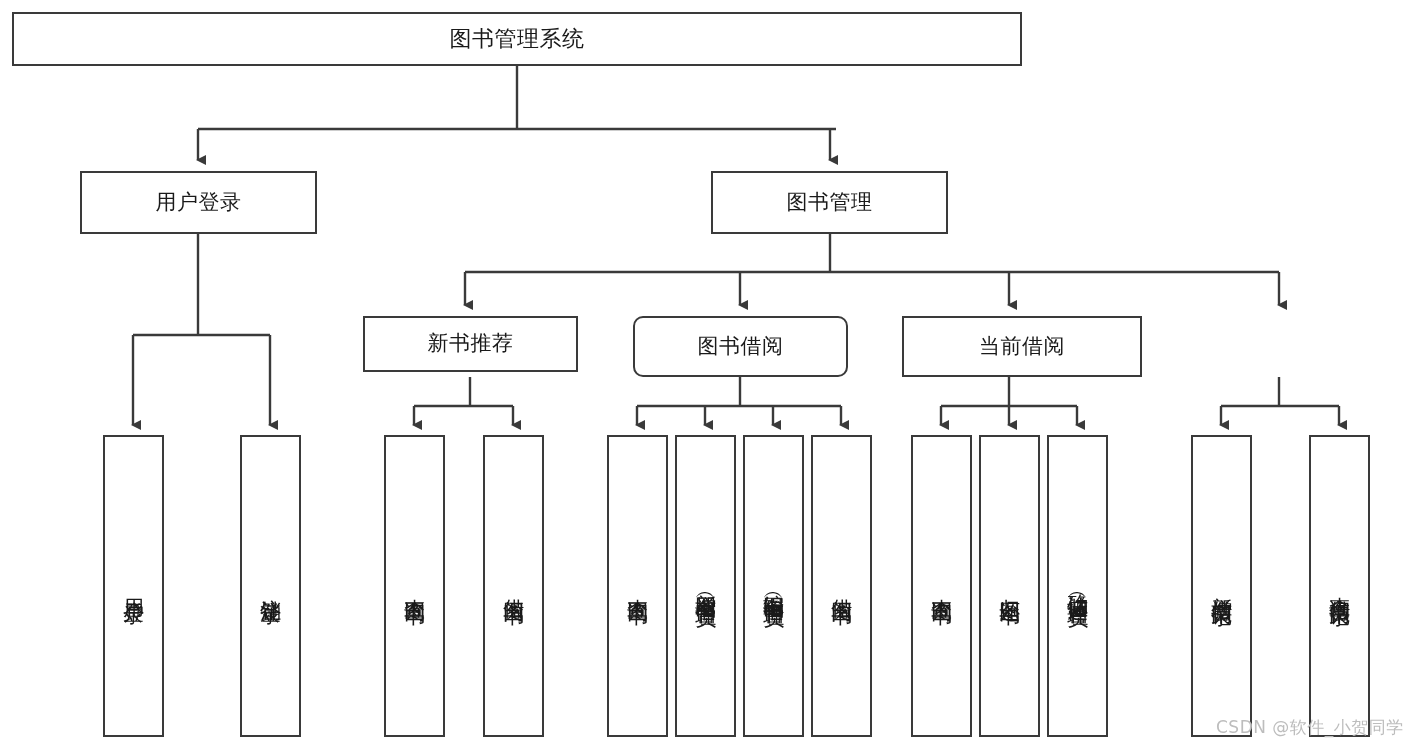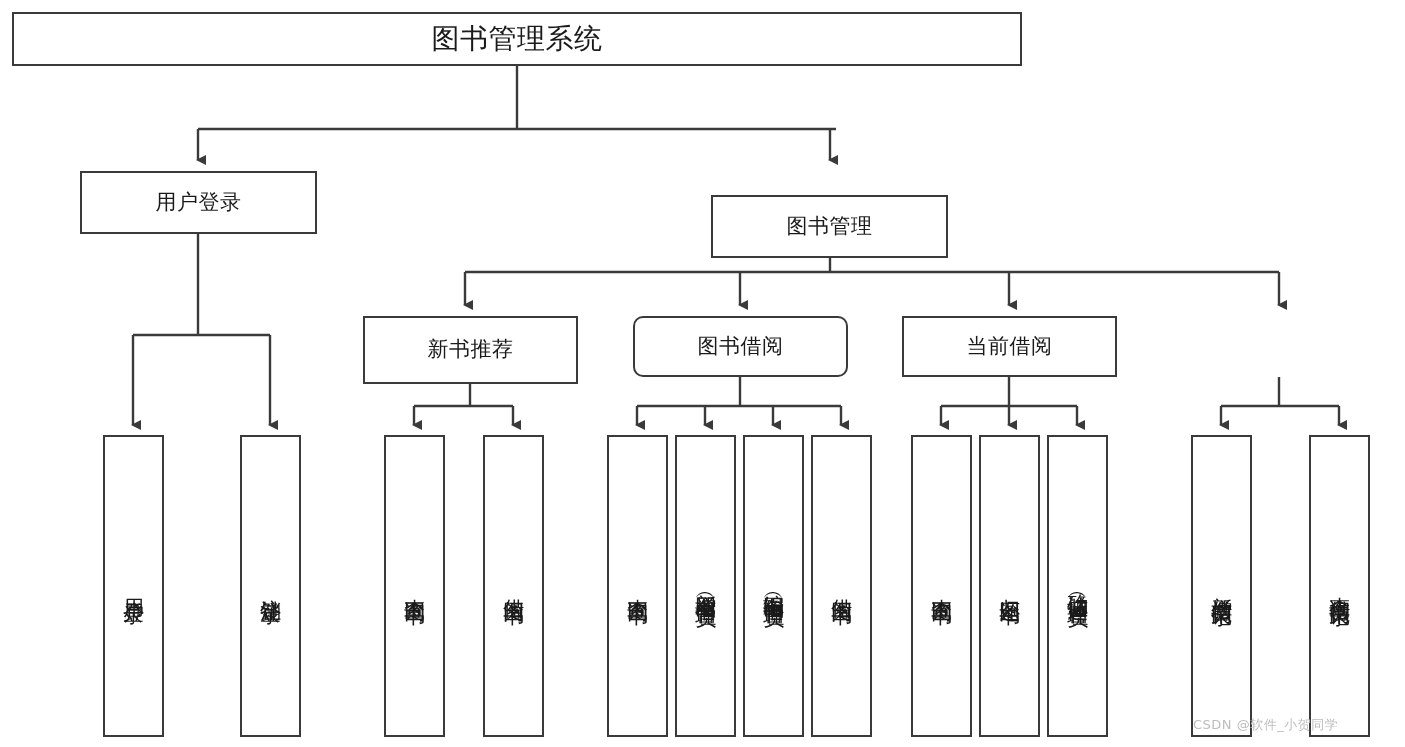--- a/index.html
+++ b/index.html
@@ -20,40 +20,41 @@
     justify-content:center;
     color:#1a1a1a;
   }
   .node .lbl{
     display:block;
     text-align:center;
     line-height:1.12;
     letter-spacing:0.5px;
   }
   .node.h .lbl{font-size:21px;}
-  .node.root .lbl{font-size:28px;}
+  .node.root .lbl{font-size:22px;}
   .node.v{
     writing-mode:vertical-rl;
     text-orientation:upright;
   }
   .node.v .lbl{
     writing-mode:vertical-rl;
     text-orientation:upright;
     font-size:21px;
     line-height:1.25;
     letter-spacing:2px;
     white-space:nowrap;
   }
   .watermark{
     position:absolute;
     color:#bdbdbd;
-    font-size:13px;
+    font-size:17px;
     letter-spacing:0.5px;
     white-space:nowrap;
     pointer-events:none;
+    margin-left:23px;
   }
 </style>
 </head>
 <body>
 
 <div id="stage">
 
   <svg class="lines" viewBox="0 0 1405 747">
     <defs>
       <marker id="arw" markerWidth="10" markerHeight="10" refX="5" refY="8" orient="auto" markerUnits="userSpaceOnUse">
@@ -104,31 +105,31 @@
     </g>
   </svg>
 
   <div class="node h root" style="left:12px;top:12px;width:1010px;height:54px;">
     <span class="lbl">图书管理系统</span>
   </div>
 
   <div class="node h" style="left:80px;top:171px;width:237px;height:63px;">
     <span class="lbl">用户登录</span>
   </div>
-  <div class="node h" style="left:711px;top:171px;width:237px;height:63px;margin-top:24px;">
+  <div class="node h" style="left:711px;top:171px;width:237px;height:63px;">
     <span class="lbl">图书管理</span>
   </div>
 
-  <div class="node h" style="left:363px;top:316px;width:215px;height:68px;">
+  <div class="node h" style="left:363px;top:316px;width:215px;height:56px;">
     <span class="lbl">新书推荐</span>
   </div>
   <div class="node h" style="left:633px;top:316px;width:215px;height:61px;border-radius:10px;">
     <span class="lbl">图书借阅</span>
   </div>
-  <div class="node h" style="left:902px;top:316px;width:215px;height:61px;">
+  <div class="node h" style="left:902px;top:316px;width:240px;height:61px;">
     <span class="lbl">当前借阅</span>
   </div>
 
   <div class="node v" style="left:103px;top:435px;width:61px;height:302px;">
     <span class="lbl">用户登录</span>
   </div>
   <div class="node v" style="left:240px;top:435px;width:61px;height:302px;">
     <span class="lbl">注销登录</span>
   </div>
 

